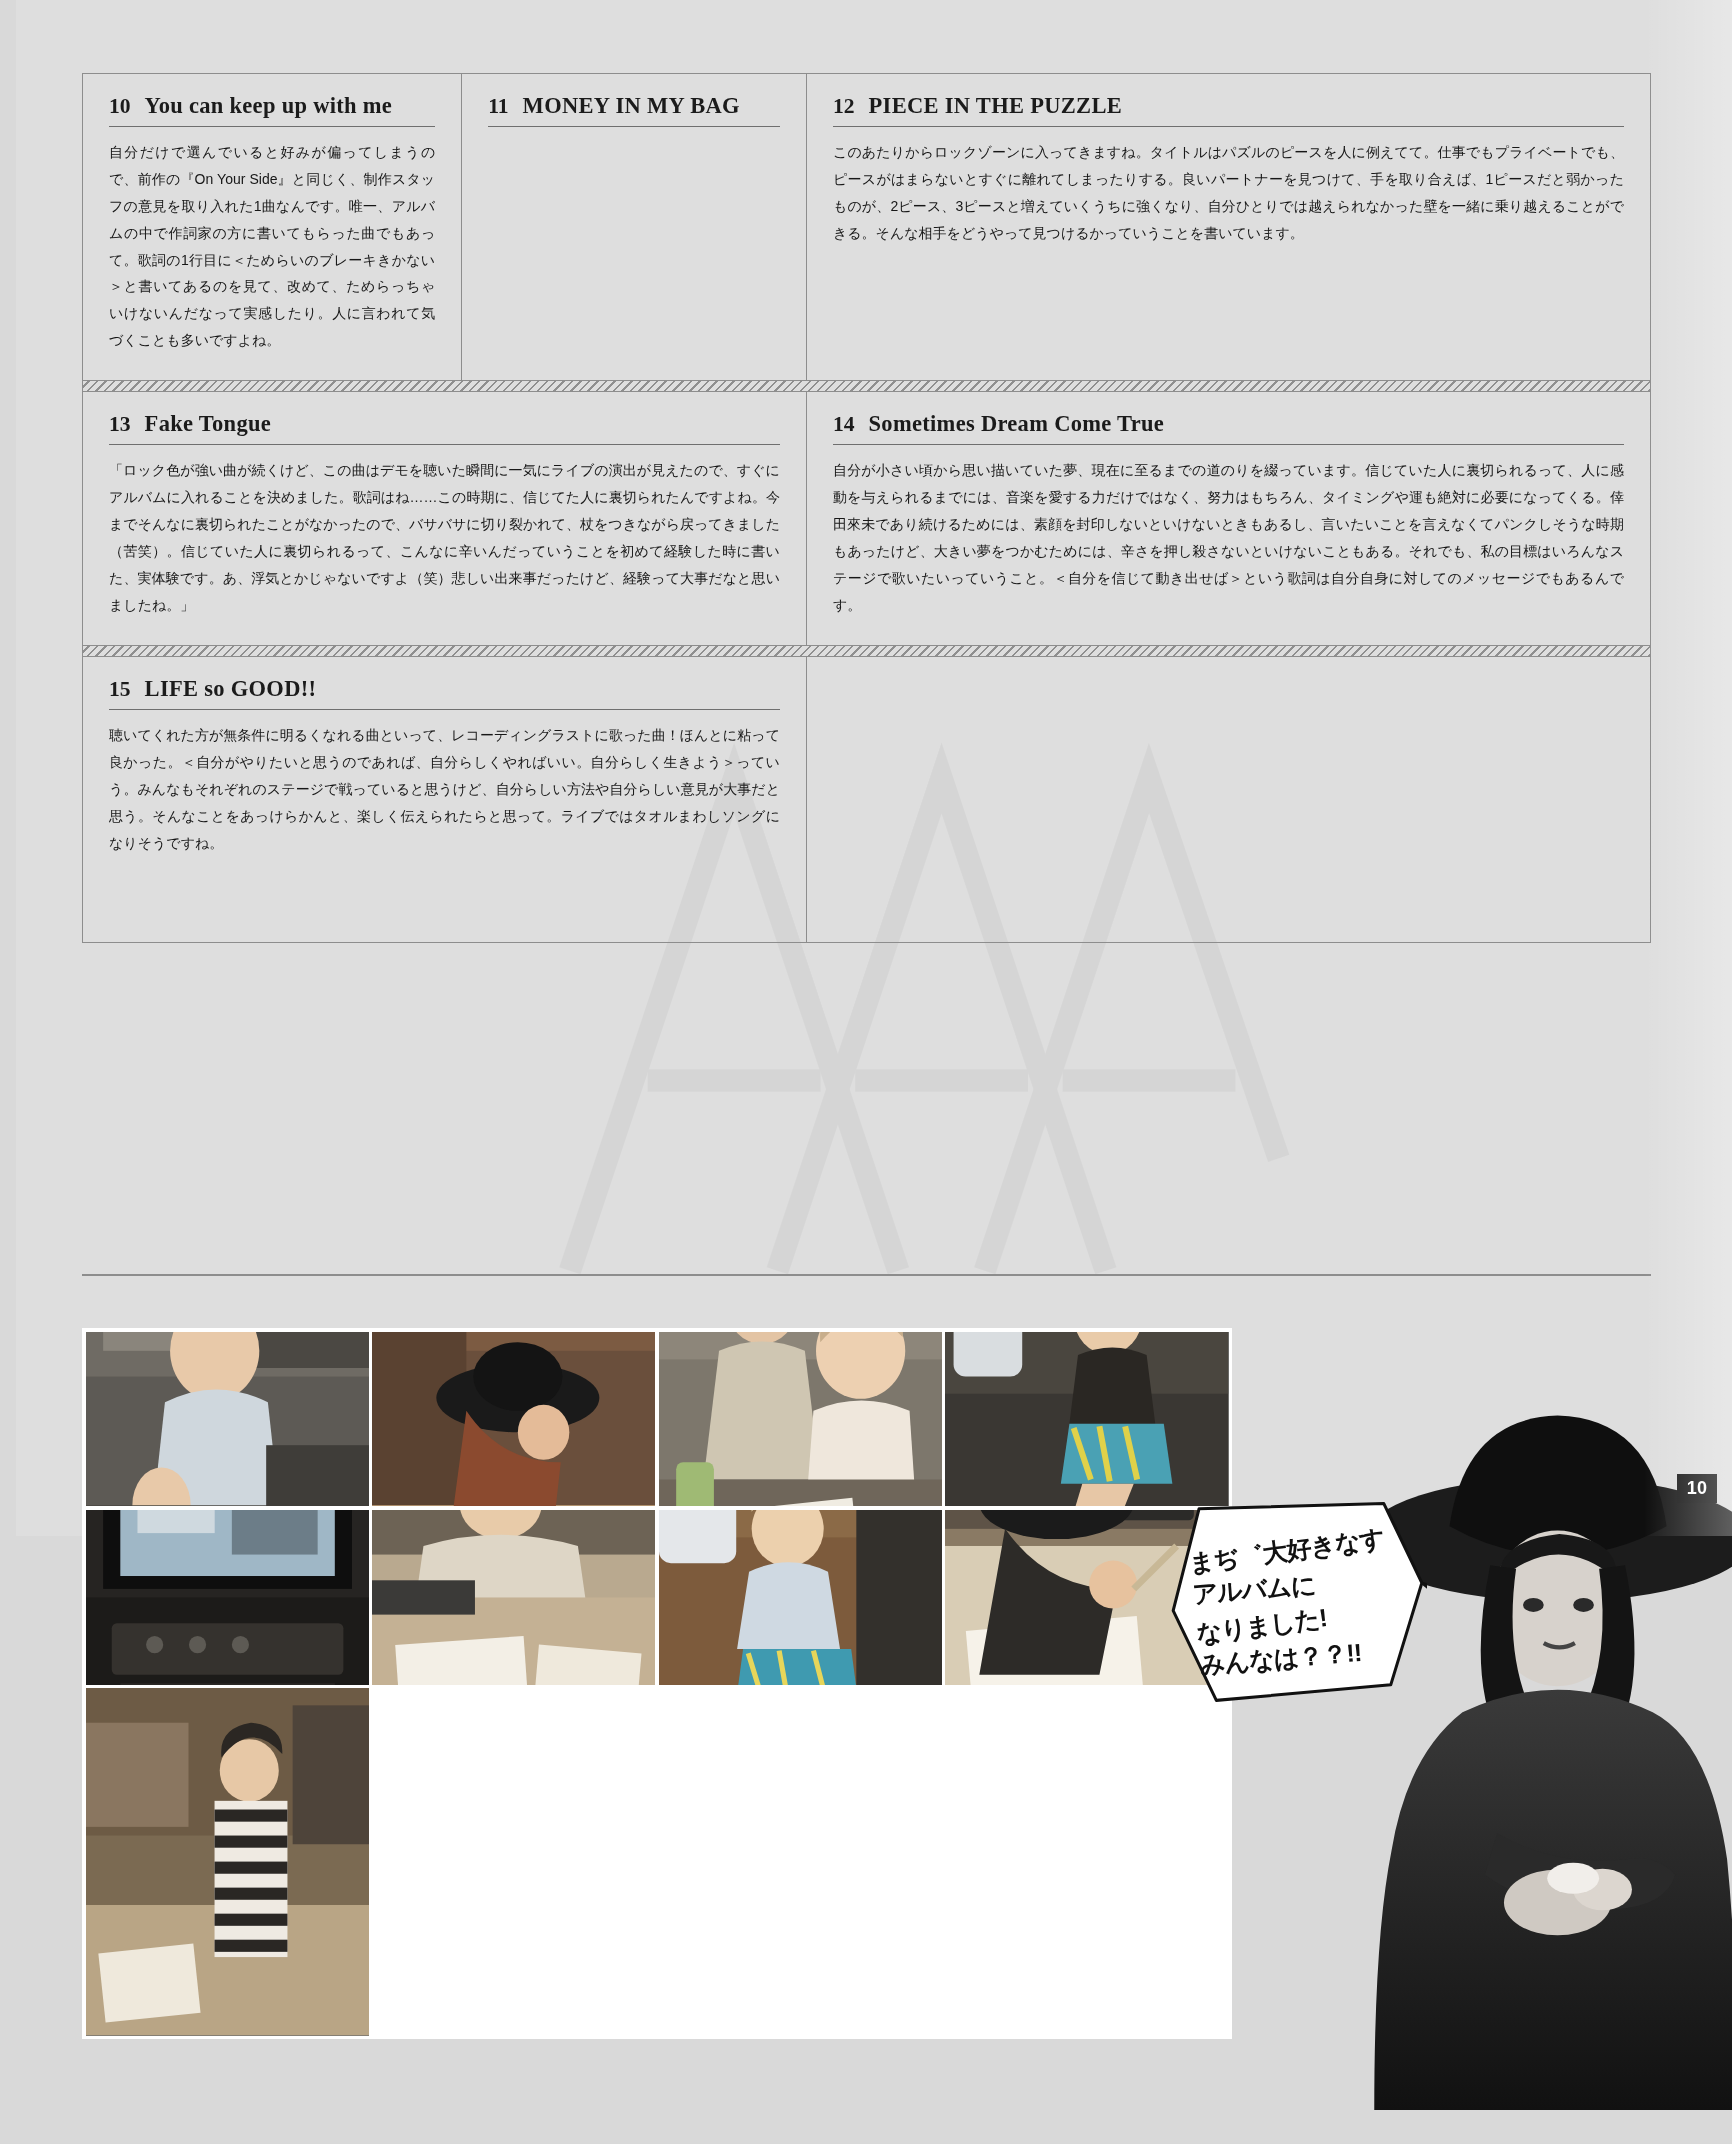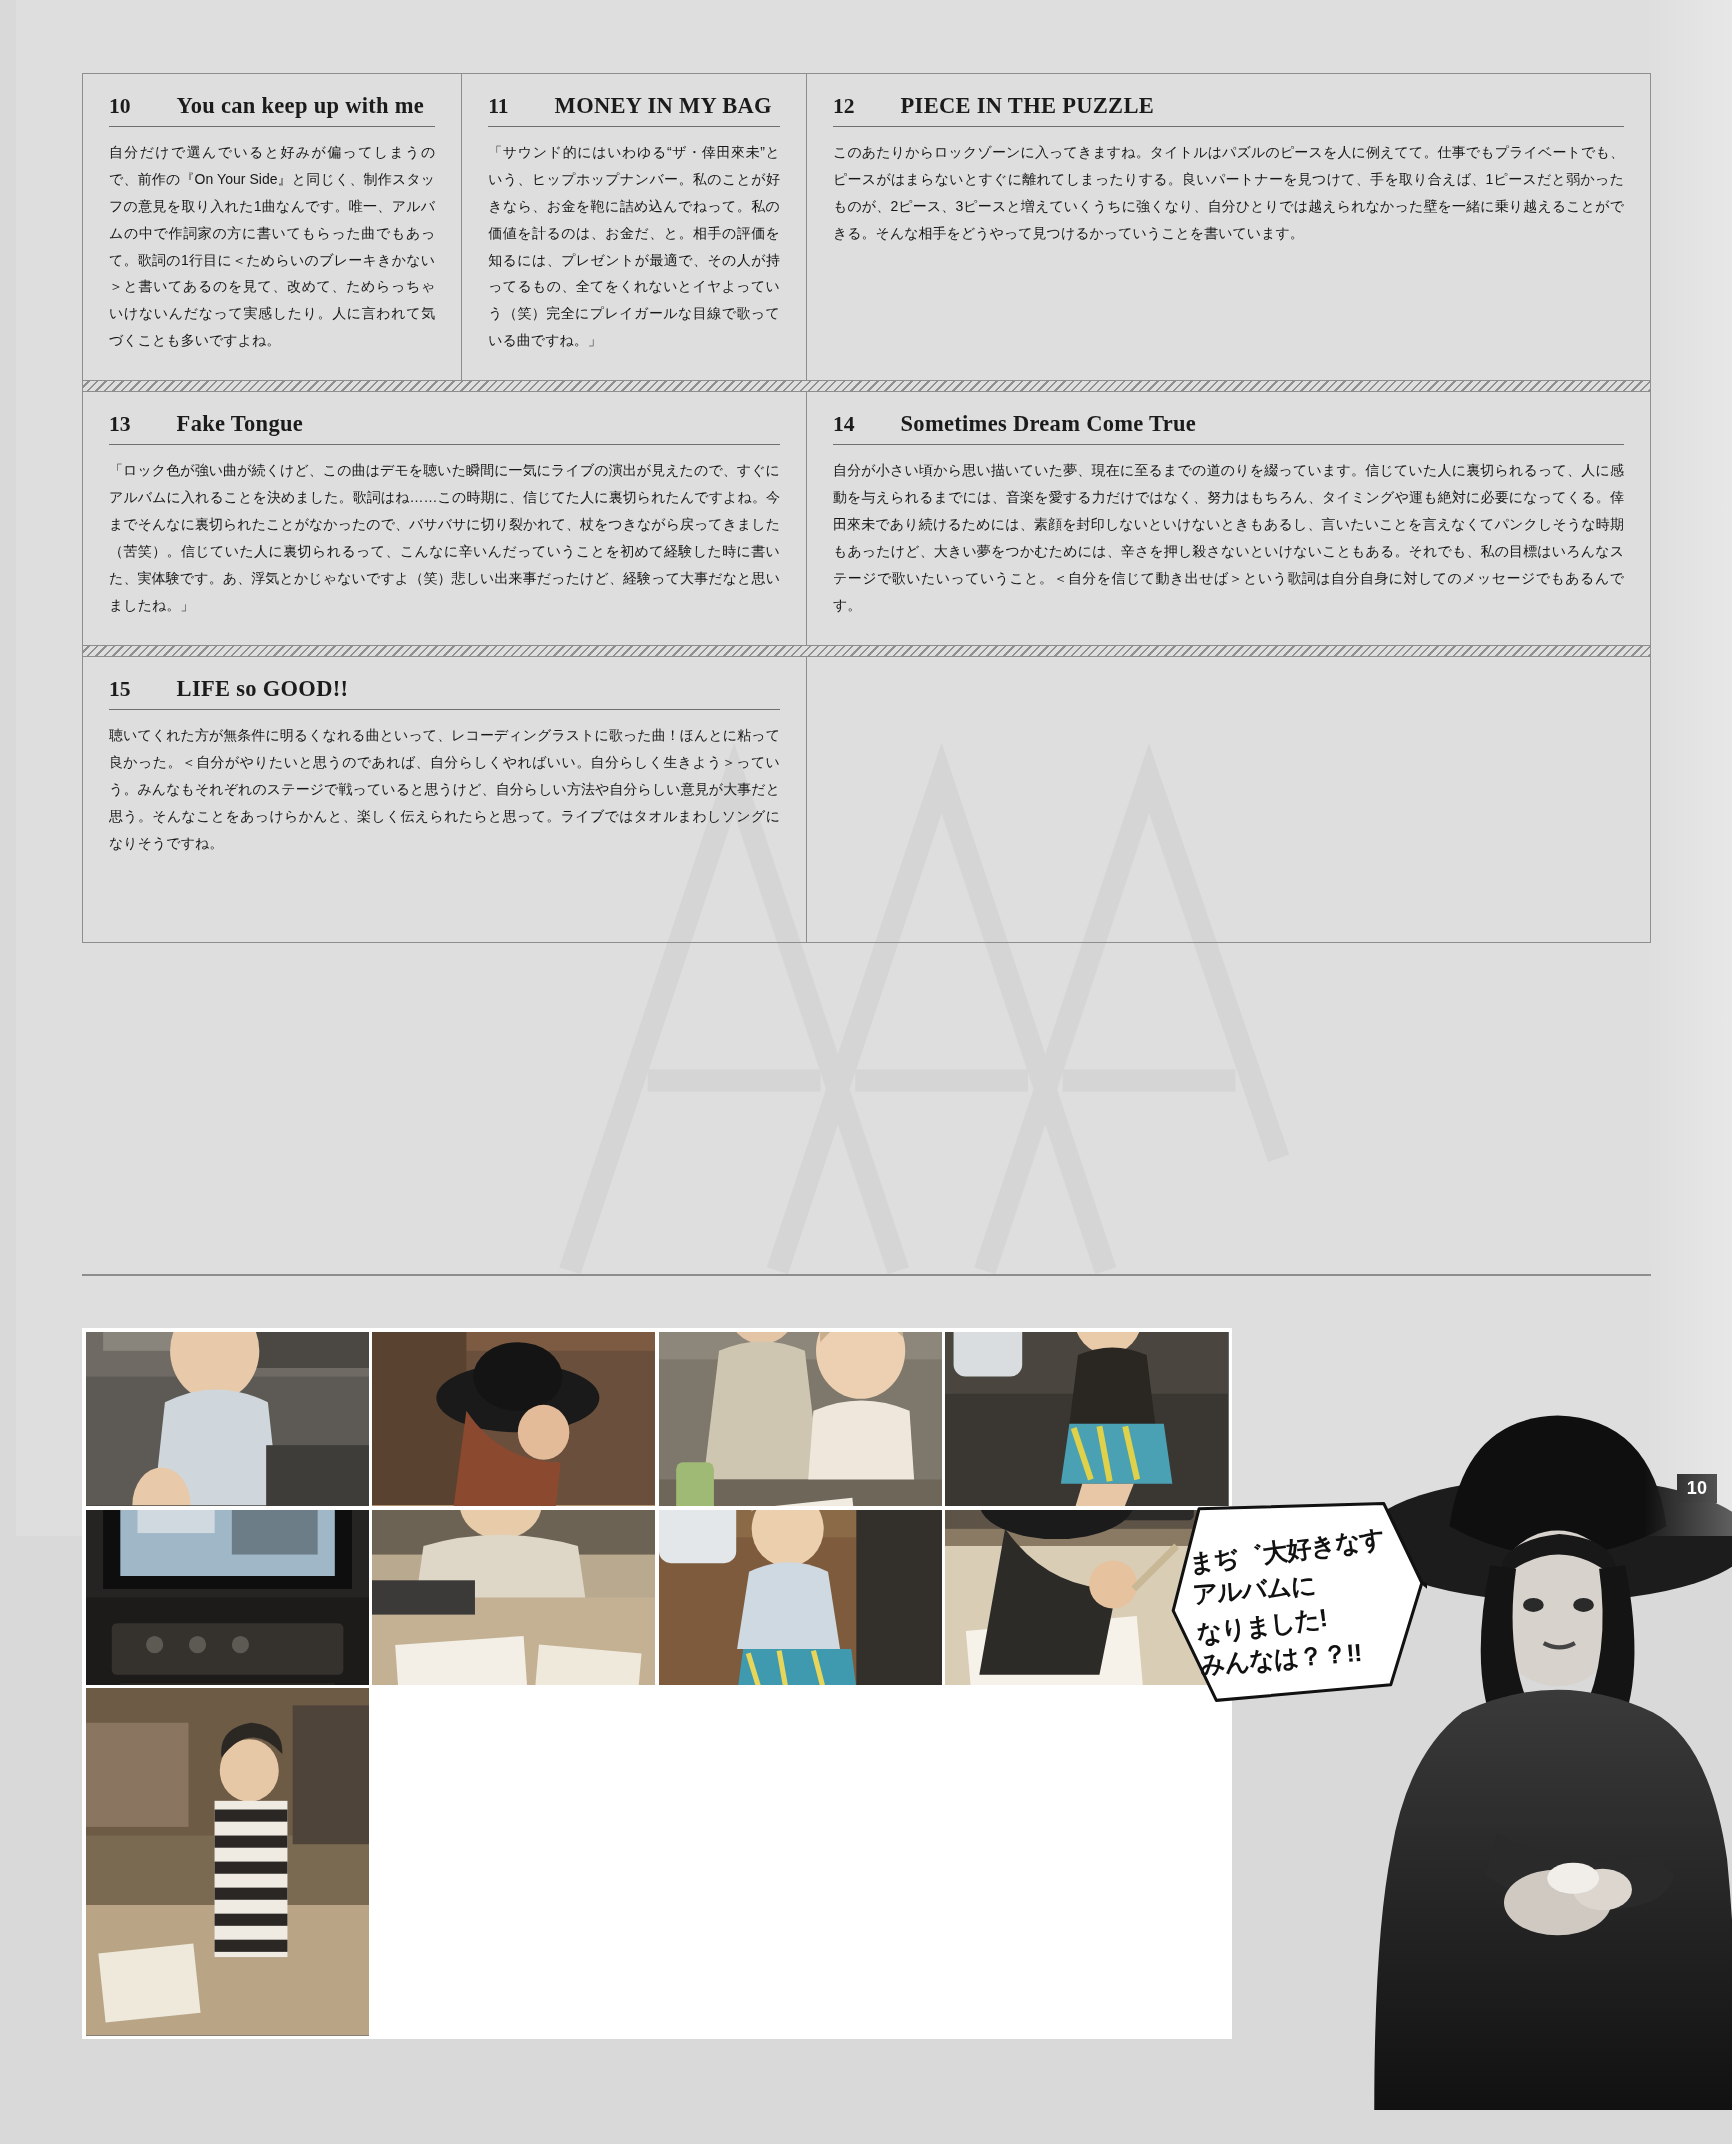--- a/index.html
+++ b/index.html
@@ -87,21 +87,20 @@
     font-weight: bold;
     font-size: 21.6px;
     color: #1b1b1b;
   }
   .track-title {
     font-family: "Liberation Serif", serif;
     font-weight: bold;
     font-size: 22.5px;
     letter-spacing: 0.3px;
     color: #1b1b1b;
-    margin-left: 32px;
   }
   .track-body {
     font-family: "Liberation Sans", sans-serif;
     font-size: 14px;
     line-height: 1.92;
     color: #171717;
     text-align: justify;
     text-justify: inter-ideograph;
   }
 
@@ -210,21 +209,20 @@
           <span class="track-num">10</span>
           <span class="track-title">You can keep up with me</span>
         </div>
         <div class="track-body">自分だけで選んでいると好みが偏ってしまうので、前作の『On Your Side』と同じく、制作スタッフの意見を取り入れた1曲なんです。唯一、アルバムの中で作詞家の方に書いてもらった曲でもあって。歌詞の1行目に＜ためらいのブレーキきかない＞と書いてあるのを見て、改めて、ためらっちゃいけないんだなって実感したり。人に言われて気づくことも多いですよね。</div>
       </div>
       <div class="cell" style="width:22.0%">
         <div class="track-head">
           <span class="track-num">11</span>
           <span class="track-title">MONEY IN MY BAG</span>
         </div>
-        <div class="track-body">「サウンド的にはいわゆる“ザ・倖田來未”という、ヒップホップナンバー。私のことが好きなら、お金を鞄に詰め込んでねって。私の価値を計るのは、お金だ、と。相手の評価を知るには、プレゼントが最適で、その人が持ってるもの、全てをくれないとイヤよっていう（笑）完全にプレイガールな目線で歌っている曲ですね。」</div>
       </div>
       <div class="cell" style="width:53.8%">
         <div class="track-head">
           <span class="track-num">12</span>
           <span class="track-title">PIECE IN THE PUZZLE</span>
         </div>
         <div class="track-body">このあたりからロックゾーンに入ってきますね。タイトルはパズルのピースを人に例えてて。仕事でもプライベートでも、ピースがはまらないとすぐに離れてしまったりする。良いパートナーを見つけて、手を取り合えば、1ピースだと弱かったものが、2ピース、3ピースと増えていくうちに強くなり、自分ひとりでは越えられなかった壁を一緒に乗り越えることができる。そんな相手をどうやって見つけるかっていうことを書いています。</div>
       </div>
     </div>
 

